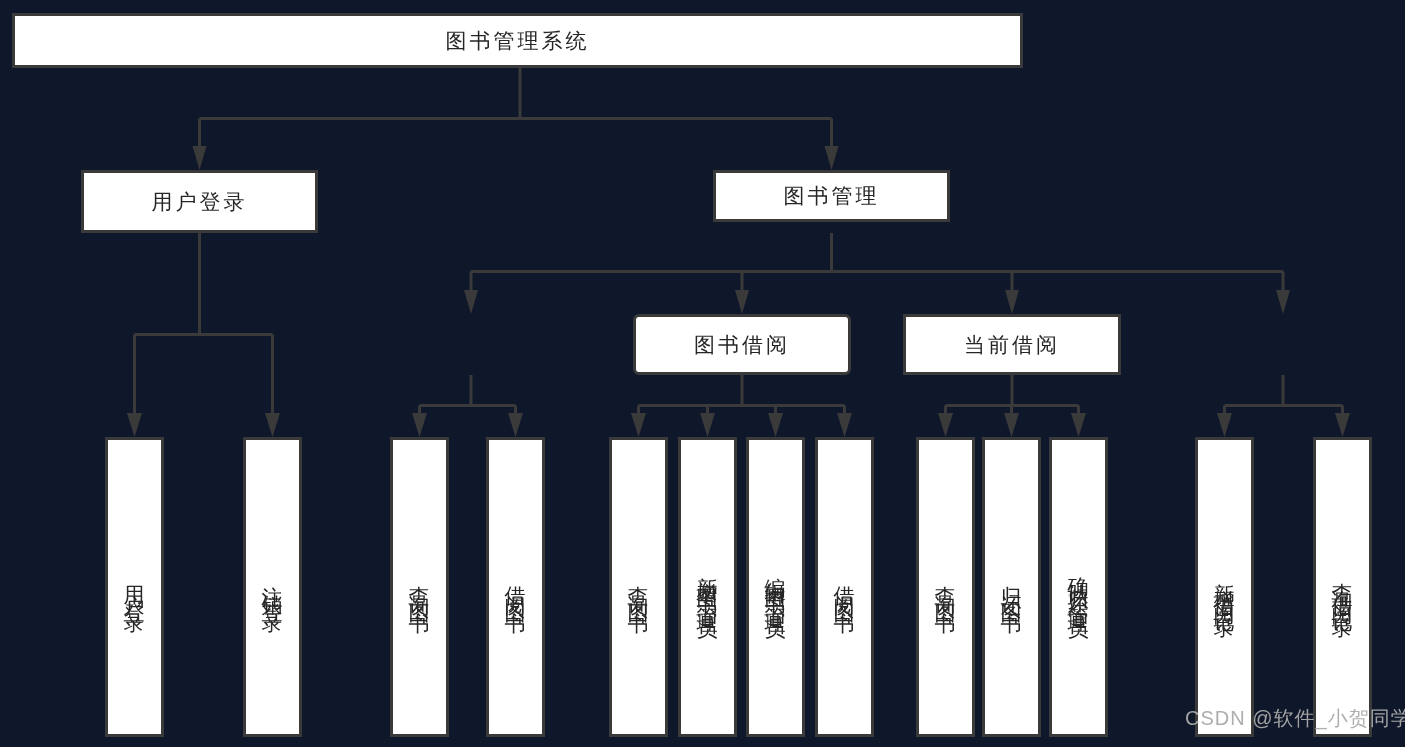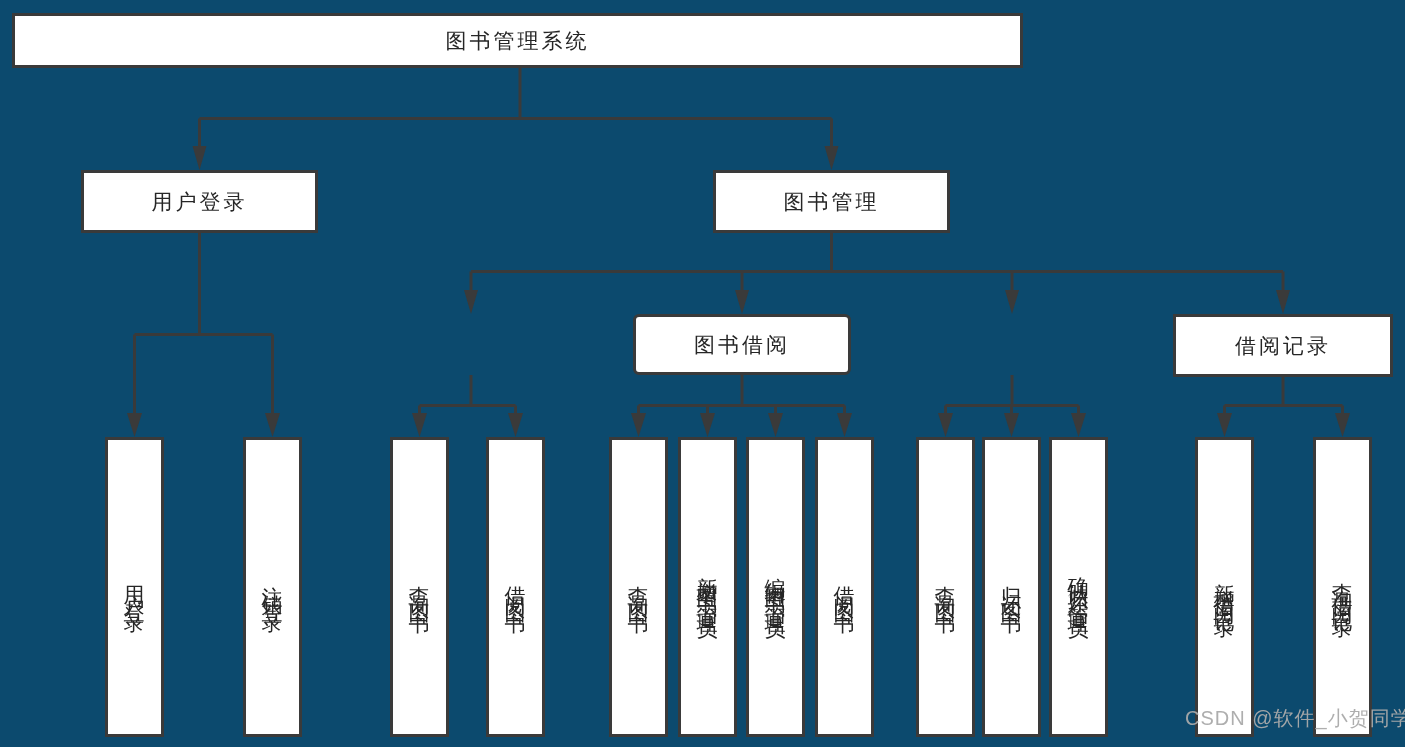--- a/index.html
+++ b/index.html
@@ -5,21 +5,21 @@
   html, body {
     margin: 0;
     padding: 0;
     background: #ffffff;
     font-family: "Liberation Sans", "DejaVu Sans", sans-serif;
   }
   #canvas {
     position: relative;
     width: 1405px;
     height: 747px;
-    background: #0c4a6e;
+    background: #0f172a;
     overflow: hidden;
   }
   #connectors {
     position: absolute;
     left: 0;
     top: 0;
     width: 1405px;
     height: 747px;
     z-index: 1;
   }
@@ -101,29 +101,29 @@
     </g>
   </svg>
 
   <div class="box" style="left:12px; top:13px; width:1011px; height:55px;">
     <span class="hlabel">图书管理系统</span>
   </div>
 
   <div class="box" style="left:81px; top:170px; width:237px; height:63px;">
     <span class="hlabel">用户登录</span>
   </div>
-  <div class="box" style="left:713px; top:170px; width:237px; height:63px;">
+  <div class="box" style="left:713px; top:170px; width:237px; height:52px;">
     <span class="hlabel">图书管理</span>
   </div>
 
   <div class="box" style="left:633px; top:314px; width:218px; height:61px;border-radius:6px;">
     <span class="hlabel">图书借阅</span>
   </div>
-  <div class="box" style="left:1173px; top:314px; width:220px; height:63px;">
-    <span class="hlabel">借阅记录</span>
+  <div class="box" style="left:903px; top:314px; width:218px; height:61px;">
+    <span class="hlabel">当前借阅</span>
   </div>
 
   <div class="box leaf" style="left:105px;">
     <span class="vtext">用户登录</span>
   </div>
   <div class="box leaf" style="left:243px;">
     <span class="vtext">注销登录</span>
   </div>
 
   <div class="box leaf" style="left:390px;">

